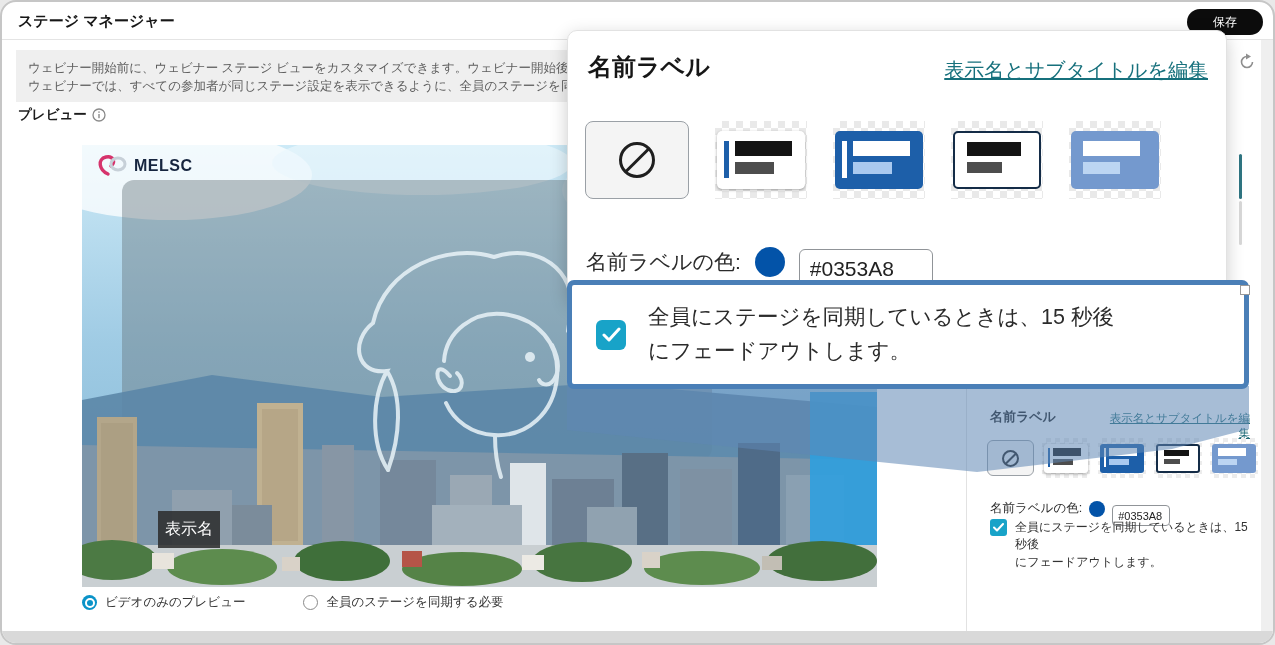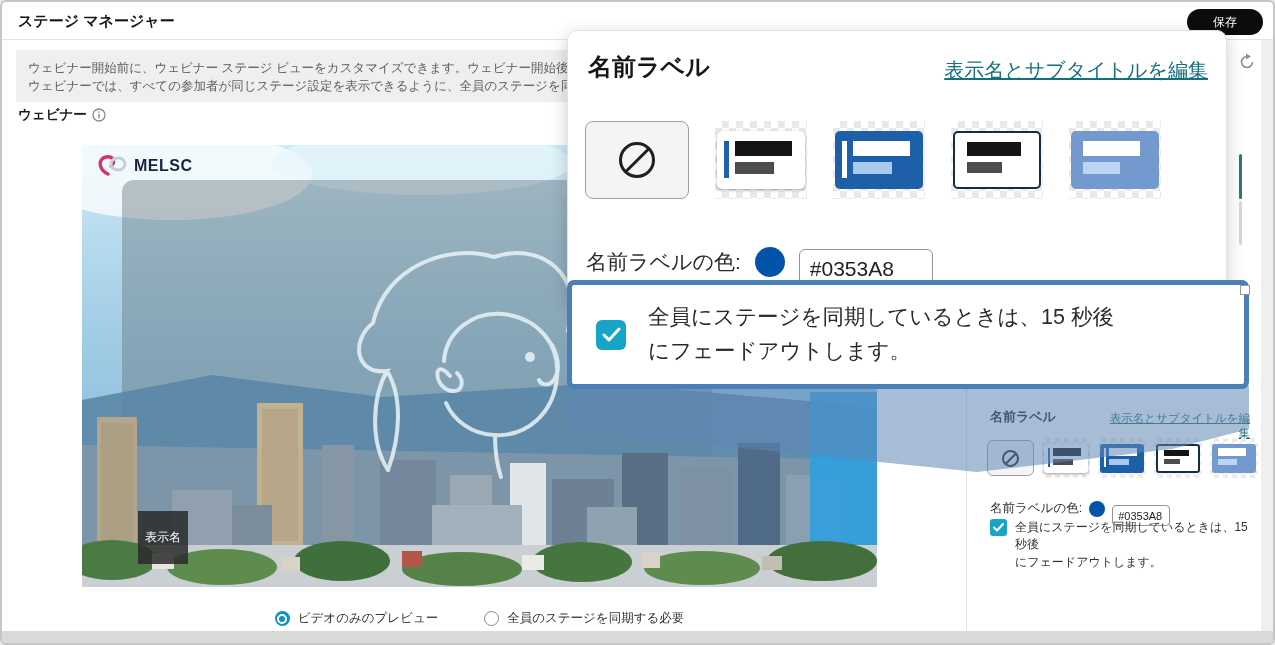--- a/index.html
+++ b/index.html
@@ -1,33 +1,33 @@
 <!DOCTYPE html>
 <html><head>
 <meta charset="utf-8">
 <style>
   html,body{margin:0;padding:0;background:#e9e9e9;font-family:"Liberation Sans","DejaVu Sans",sans-serif;}
-  .page{position:relative;width:1275px;height:645px;background:#fff;border:2px solid #c6c6c6;border-radius:6px;box-sizing:border-box;overflow:hidden;}
+  .page{position:relative;width:1275px;height:645px;background:#fff;border:2px solid #c6c6c6;border-radius:16px;box-sizing:border-box;overflow:hidden;}
   
   .title{position:absolute;left:16px;top:10px;font-size:15px;font-weight:bold;color:#161616;}
   .save-btn{position:absolute;left:1185px;top:7px;width:76px;height:26px;background:#0c0c0c;border:none;border-radius:14px;color:#fff;font-size:12px;cursor:pointer;font-family:Liberation Mono, monospace;}
   .hdr-div{position:absolute;left:0;top:37px;width:100%;height:1px;background:#e4e4e4;}
   .right-strip{position:absolute;left:1259px;top:38px;width:13px;height:594px;background:#efefef;}
   .footer{position:absolute;left:0;bottom:0;width:100%;height:12px;background:#d9d9d9;border-radius:0 0 4px 4px;}
   
   .banner{position:absolute;left:14px;top:48px;width:940px;height:52px;background:#efefef;box-sizing:border-box;padding:9px 12px;font-size:12.5px;line-height:1.45;color:#5d5d5d;}
   
   .prev-row{position:absolute;left:16px;top:104px;display:flex;align-items:center;gap:5px;font-size:13.5px;font-weight:bold;color:#1c1c1c;}
   
   .video{position:absolute;left:80px;top:143px;width:795px;height:442px;overflow:hidden;background:#9fcde6;}
   .logo{position:absolute;left:14px;top:8px;display:flex;align-items:center;gap:4px;}
   .logo-text{font-size:16px;font-weight:bold;color:#16253f;letter-spacing:0.5px;}
-  .name-tag{position:absolute;left:56px;top:366px;background:rgba(42,42,42,.85);color:#fff;font-size:12px;padding:18px 7px;}
-  
-  .radio-row{position:absolute;left:80px;top:608px;width:795px;display:flex;justify-content:center;gap:46px;align-items:center;}
+  .name-tag{position:absolute;left:76px;top:366px;background:rgba(42,42,42,.85);color:#fff;font-size:16px;padding:8px 7px;}
+  
+  .radio-row{position:absolute;left:80px;top:592px;width:795px;display:flex;gap:58px;align-items:center;}
   .radio-item{display:flex;align-items:center;gap:8px;font-size:12.5px;color:#333;cursor:pointer;}
   .radio{width:15px;height:15px;border-radius:50%;box-sizing:border-box;position:relative;}
   .radio.on{background:#0a93c8;}
   .radio.on::after{content:"";position:absolute;left:50%;top:50%;width:6px;height:6px;margin:-5px 0 0 -5px;border:2px solid #fff;border-radius:50%;}
   .radio.off{border:1.5px solid #8a8a8a;background:#fff;}
   
   .side-div{position:absolute;left:964px;top:38px;width:1px;height:594px;background:#e2e2e2;}
   .sb-head{position:absolute;left:988px;top:406px;font-size:13px;font-weight:bold;color:#1c1c1c;}
   .sb-link{position:absolute;left:1100px;top:409px;width:148px;text-align:right;font-size:11.5px;color:#1f6b77;text-decoration:underline;cursor:pointer;}
   .sb-opts{position:absolute;left:985px;top:436px;display:flex;gap:8px;align-items:center;}
@@ -97,21 +97,21 @@
   <div class="title">ステージ マネージャー</div>
   <button class="save-btn">保存</button>
   <div class="hdr-div"></div>
 
   <div class="banner">
     <div>ウェビナー開始前に、ウェビナー ステージ ビューをカスタマイズできます。ウェビナー開始後は、[レイア</div>
     <div>ウェビナーでは、すべての参加者が同じステージ設定を表示できるように、全員のステージを同期する必要</div>
   </div>
 
   <div class="prev-row">
-    <span>ウェビナー</span>
+    <span>プレビュー</span>
     <svg class="info" width="14" height="14" viewBox="0 0 14 14">
       <circle cx="7" cy="7" r="6" fill="none" stroke="#8a8a8a" stroke-width="1.3"></circle>
       <rect x="6.3" y="6" width="1.4" height="4.2" fill="#8a8a8a"></rect>
       <rect x="6.3" y="3.4" width="1.4" height="1.4" fill="#8a8a8a"></rect>
     </svg>
   </div>
 
   <div class="video">
     <svg width="795" height="442" viewBox="0 0 795 442">
       <defs>

